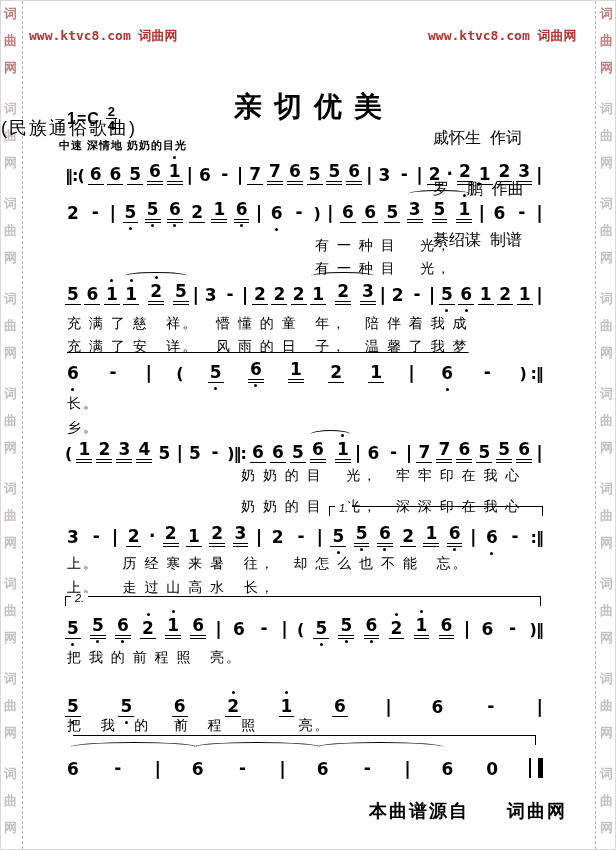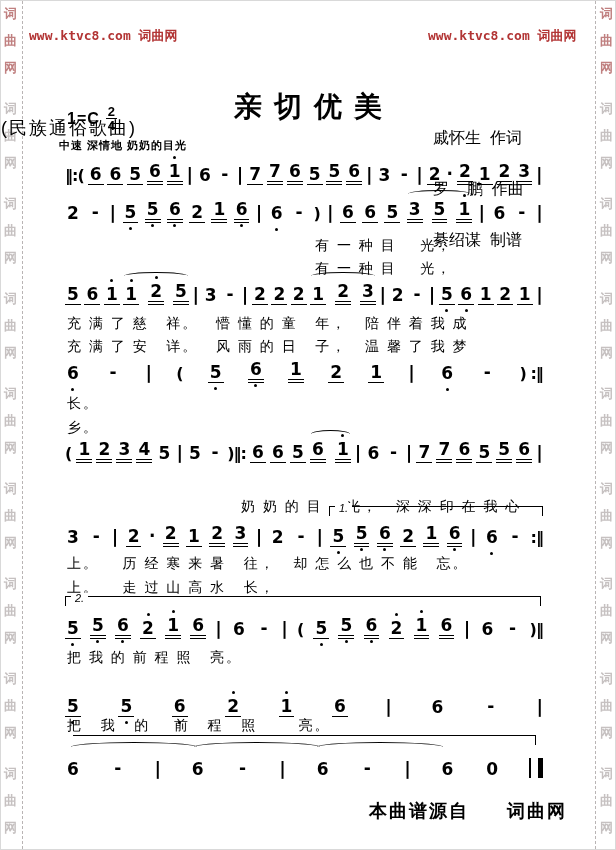--- a/index.html
+++ b/index.html
@@ -234,21 +234,21 @@
           <span class="tk s-dash">-</span>
           <span class="tk s-bar">|</span>
           <span class="tk note u1 db">5</span>
           <span class="tk note u1 db">6</span>
           <span class="tk note u1">1</span>
           <span class="tk note u1">2</span>
           <span class="tk note u1">1</span>
           <span class="tk s-bar">|</span>
         </div>
         <div class="lyric" style="top: 36px; left: 2px;">充 满 了 慈   祥。   懵 懂 的 童   年，   陪 伴 着 我 成</div>
-        <div class="lyric" style="top: 59px; left: 2px;">充 满 了 安   详。   风 雨 的 日   子，   温 馨 了 我 梦</div>
+        <div class="lyric" style="top: 59px; left: 2px; text-decoration: underline;">充 满 了 安   详。   风 雨 的 日   子，   温 馨 了 我 梦</div>
       </div>
       <div class="system" style="top: 356px;">
         <div class="noterow">
           <span class="tk note db">6</span>
           <span class="tk s-dash">-</span>
           <span class="tk s-bar">|</span>
           <span class="tk s-par">(</span>
           <span class="tk note u1 db">5</span>
           <span class="tk note u2 db">6</span>
           <span class="tk note u2">1</span>
@@ -286,20 +286,21 @@
           <span class="tk s-dash">-</span>
           <span class="tk s-bar">|</span>
           <span class="tk note u1">7</span>
           <span class="tk note u2">7</span>
           <span class="tk note u2">6</span>
           <span class="tk note u1">5</span>
           <span class="tk note u2">5</span>
           <span class="tk note u2">6</span>
           <span class="tk s-bar">|</span>
         </div>
+        <div class="lyric" style="top: 30px; left: 176px;">奶 奶 的 目    光，   牢 牢 印 在 我 心</div>
         <div class="lyric" style="top: 61px; left: 176px;">奶 奶 的 目    光，   深 深 印 在 我 心</div>
       </div>
       <div class="system" style="top: 520px;">
         <div class="bracket" style="left: 264px; width: 212px; top: -15px;">
           <span class="bracket-label">1.</span>
         </div>
         <div class="noterow">
           <span class="tk note">3</span>
           <span class="tk s-dash">-</span>
           <span class="tk s-bar">|</span>

